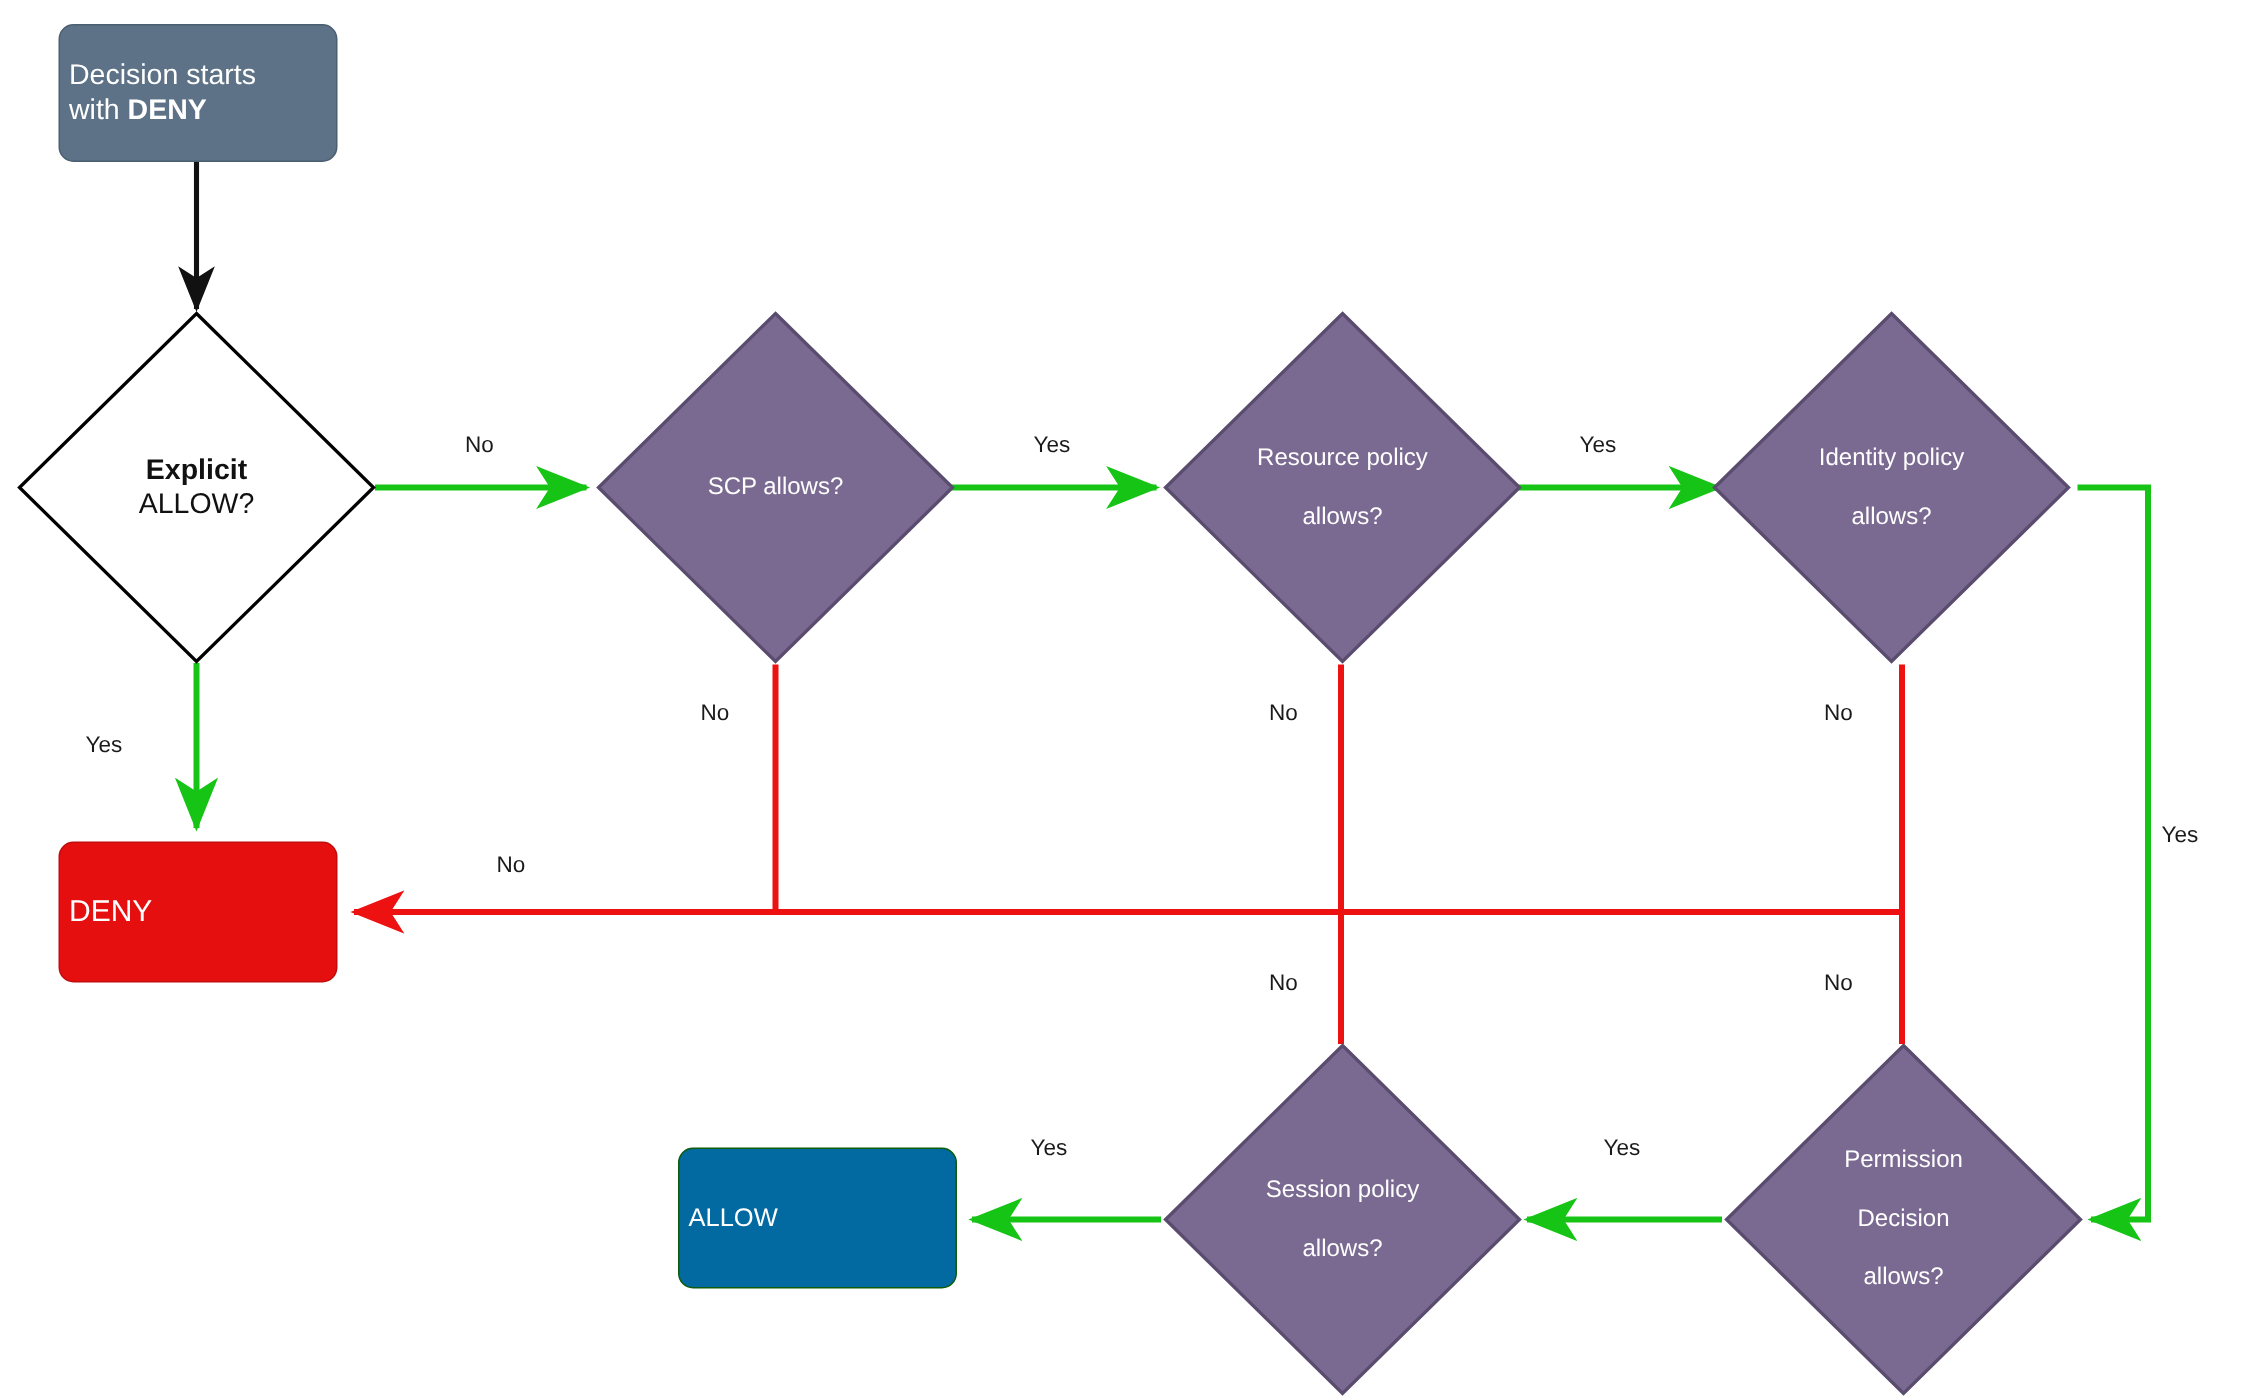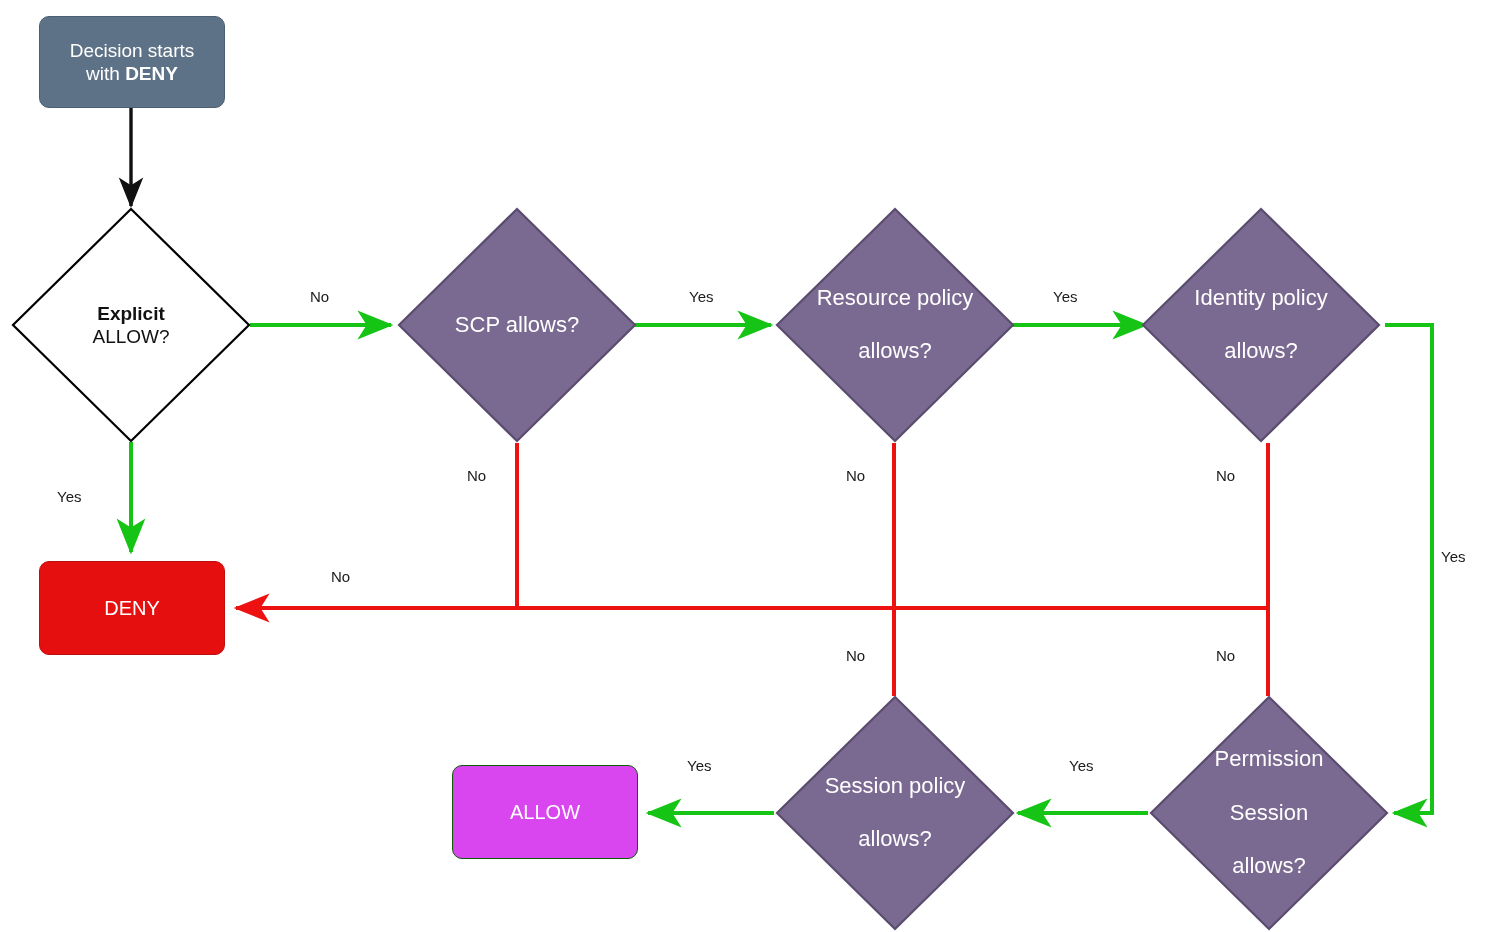--- a/index.html
+++ b/index.html
@@ -24,21 +24,21 @@
     top: 0;
     width: 1512px;
     height: 932px;
   }
   .node {
     position: absolute;
     box-sizing: border-box;
     display: flex;
     align-items: center;
     justify-content: center;
-    text-align: center;
+    text-align: left;
     line-height: 1.22;
   }
   
   .rect-node {
     border-radius: 10px;
   }
   .rect-node .node-text {
     display: block;
     width: 100%;
     padding: 0 6px;
@@ -50,24 +50,24 @@
     color: #ffffff;
     font-size: 19px;
   }
   .deny-node {
     background: #e60f0f;
     border: 1.6px solid #c00d0d;
     color: #ffffff;
     font-size: 20px;
   }
   .allow-node {
-    background: #d946ef;
+    background: #0369a1;
     border: 1.6px solid #0c5c0c;
     color: #ffffff;
-    font-size: 20px;
+    font-size: 17px;
   }
   
   .diamond-wrap {
     position: absolute;
   }
   .diamond-wrap svg {
     position: absolute;
     left: 0;
     top: 0;
     overflow: visible;
@@ -80,21 +80,21 @@
     height: 100%;
     display: flex;
     align-items: center;
     justify-content: center;
     text-align: center;
     line-height: 1.22;
     pointer-events: none;
   }
   .diamond-purple .diamond-label {
     color: #ffffff;
-    font-size: 22px;
+    font-size: 16px;
   }
   .diamond-white .diamond-label {
     color: #111111;
     font-size: 19px;
   }
   .diamond-label span { display: block; width: 100%; }
   .bold { font-weight: bold; }
   
   .edge-label {
     position: absolute;
@@ -197,21 +197,21 @@
     <div class="diamond-label">
       <span><span>Identity policy</span><br><span>allows?</span></span>
     </div>
   </div>
 
   <div class="diamond-wrap diamond-purple" style="left:1149px; top:695px; width:240px; height:236px;">
     <svg width="240" height="236" viewBox="0 0 240 236" xmlns="http://www.w3.org/2000/svg">
       <polygon points="120,2 238,118 120,234 2,118" fill="#7a6a91" stroke="#5a4c6e" stroke-width="2.2"></polygon>
     </svg>
     <div class="diamond-label">
-      <span><span>Permission</span><br><span>Session</span><br><span>allows?</span></span>
+      <span><span>Permission</span><br><span>Decision</span><br><span>allows?</span></span>
     </div>
   </div>
 
   <div class="diamond-wrap diamond-purple" style="left:775px; top:695px; width:240px; height:236px;">
     <svg width="240" height="236" viewBox="0 0 240 236" xmlns="http://www.w3.org/2000/svg">
       <polygon points="120,2 238,118 120,234 2,118" fill="#7a6a91" stroke="#5a4c6e" stroke-width="2.2"></polygon>
     </svg>
     <div class="diamond-label">
       <span><span>Session policy</span><br><span>allows?</span></span>
     </div>

